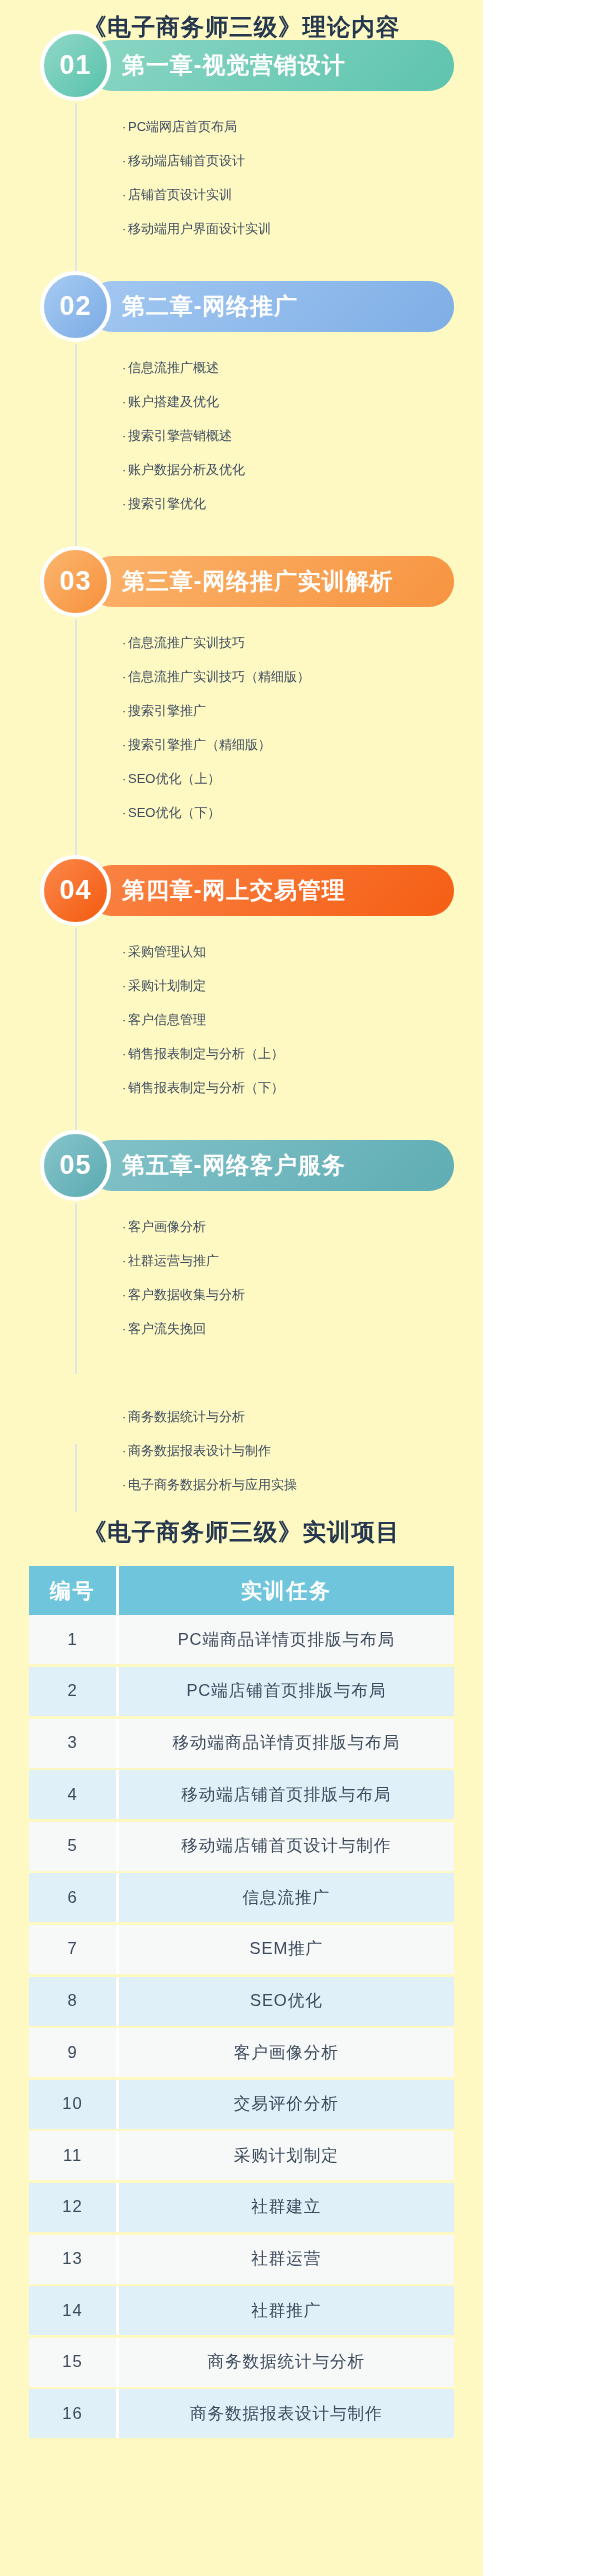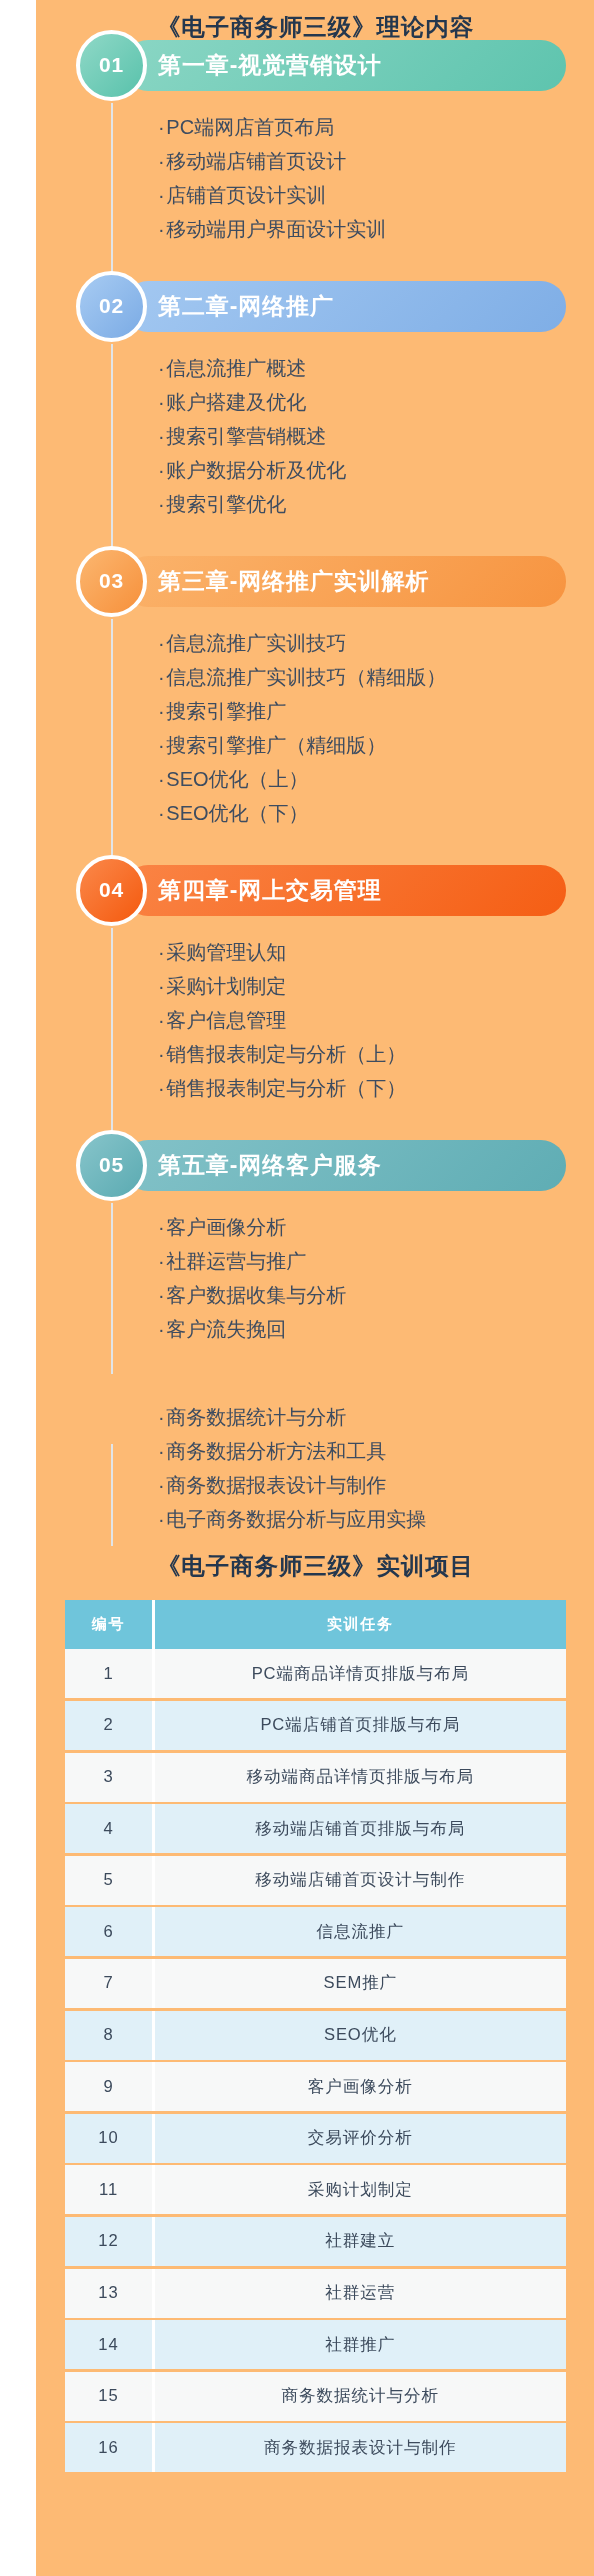--- a/index.html
+++ b/index.html
@@ -1,21 +1,21 @@
 <!DOCTYPE html>
 <html style="font-size:14px"><head>
 <meta charset="utf-8">
 <style>
   html,body{margin:0;padding:0;}
   body{
     width:595px;height:2576px;background:#ffffff;
     font-family:"Liberation Sans","DejaVu Sans",sans-serif;
     -webkit-font-smoothing:antialiased;
   }
-  .page{position:relative;width:559px;height:2576px;overflow:hidden;background:#fdba74;margin-left:36px;}
+  .page{position:relative;width:483px;height:2576px;overflow:hidden;background:#fef9c3;}
 
   .big-title{
     padding-top:14px;height:26px;line-height:26px;
     text-align:center;font-size:23.5px;font-weight:700;color:#24374E;letter-spacing:0.9px;
   }
 
   
   .chapters{display:block;}
   .chapter{position:relative;}
   .vline{
@@ -25,42 +25,42 @@
   .chapter-bar{
     position:relative;z-index:1;
     margin:0 29px 0 87px;height:51px;border-radius:25px;
     display:flex;align-items:center;padding-left:35px;box-sizing:border-box;
     color:#fff;font-size:23px;font-weight:700;letter-spacing:0.9px;
   }
   .chapter-num{
     position:absolute;left:-47px;top:-10.5px;width:63px;height:63px;
     border:4.4px solid #ffffff;border-radius:50%;box-sizing:content-box;
     display:flex;align-items:center;justify-content:center;
-    color:#fff;font-size:21px;font-weight:700;z-index:2;letter-spacing:0.9px;
+    color:#fff;font-size:27px;font-weight:700;z-index:2;letter-spacing:0.9px;
   }
   .chapter-list{
     position:relative;z-index:1;
     padding:19px 17.4px 35px 122px;margin:0;list-style:none;
   }
   .chapter.last .chapter-list{padding-bottom:17.4px;}
   .chapter-item{
-    height:34px;line-height:34px;font-size:20px;color:#3D4C60;
+    height:34px;line-height:34px;font-size:13px;color:#3D4C60;
     white-space:nowrap;overflow:hidden;
   }
   .chapter-item::before{content:"·";margin-right:1.7px;color:#3D4C60;}
 
   .big-title.second{padding-top:0;margin-top:0;}
 
   
   .train-table{margin:21px 29px 0 29px;}
   .t-row{display:flex;}
   .t-row + .t-row{margin-top:2.6px;}
   .t-gap{width:2.6px;background:#ffffff;}
   .t-head .t-cell{
-    background:#6FC5DB;color:#ffffff;font-size:15px;font-weight:600;
+    background:#6FC5DB;color:#ffffff;font-size:21px;font-weight:600;
     height:49px;display:flex;align-items:center;justify-content:center;letter-spacing:1.7px;
   }
   .t-cell{box-sizing:border-box;}
   .t-cell-no{width:87px;flex:0 0 87px;}
   .t-cell-task{flex:1;}
   .t-body .t-cell{
     height:49px;display:flex;align-items:center;justify-content:center;
     font-size:16.6px;color:#3C4A5C;letter-spacing:0.9px;
   }
   .t-row.odd .t-cell{background:#F7F8F8;}
@@ -140,21 +140,20 @@
           <li class="chapter-item">客户画像分析</li>
           <li class="chapter-item">社群运营与推广</li>
           <li class="chapter-item">客户数据收集与分析</li>
           <li class="chapter-item">客户流失挽回</li>
         </ul>
       </section>
       <section class="chapter last">
         <div class="vline"></div>
         <ul class="chapter-list">
           <li class="chapter-item">商务数据统计与分析</li>
-          <li class="chapter-item">商务数据分析方法和工具</li>
           <li class="chapter-item">商务数据报表设计与制作</li>
           <li class="chapter-item">电子商务数据分析与应用实操</li>
         </ul>
       </section>
     </div>
 
   <div class="big-title second">《电子商务师三级》实训项目</div>
 
   <div class="train-table">
     <div class="t-row t-head">

